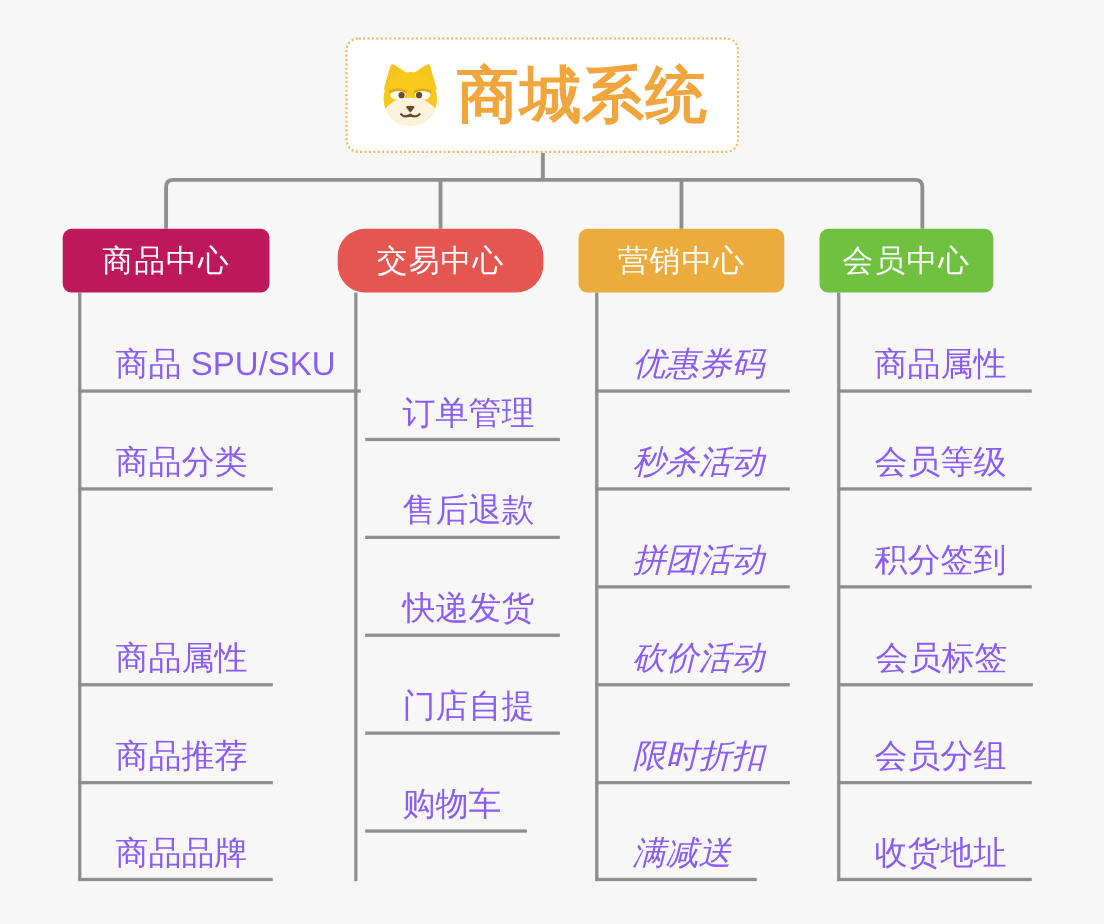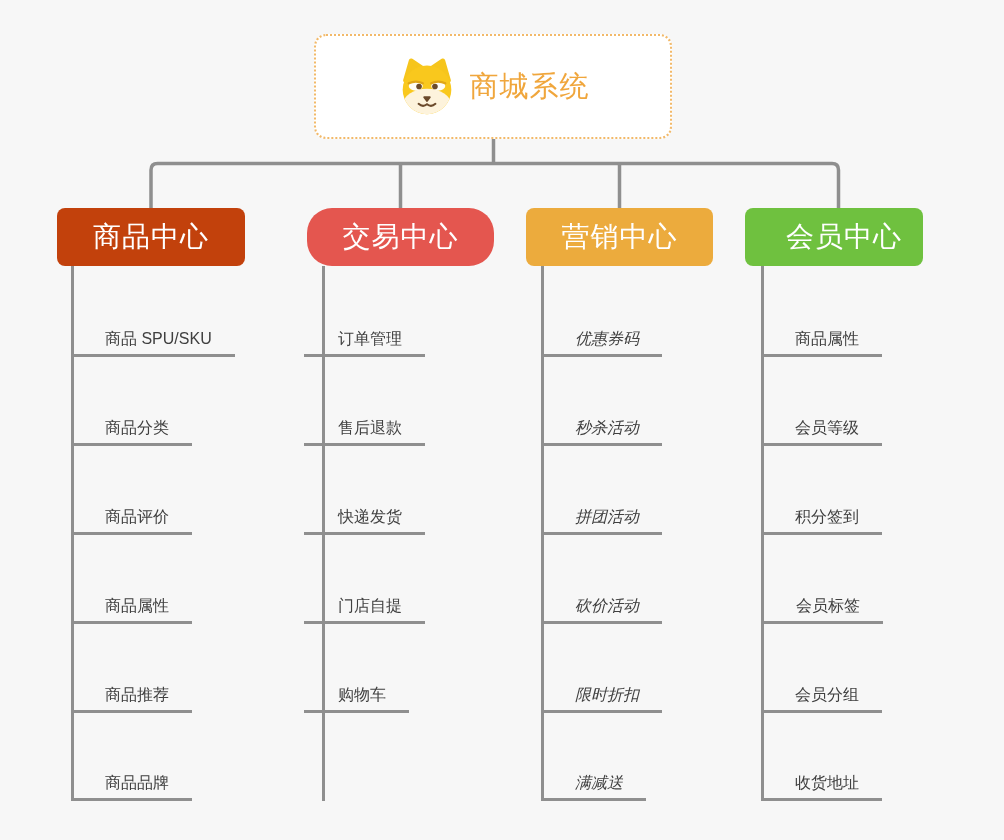--- a/index.html
+++ b/index.html
@@ -23,22 +23,22 @@
     border:2px dotted #f2b969;
     border-radius:12px;
     box-sizing:border-box;
     display:flex;
     align-items:center;
     justify-content:center;
     gap:13px;
     cursor:default;
   }
   .root-title{
-    font-size:29px;
-    font-weight:400;
+    font-size:56px;
+    font-weight:700;
     color:#f0a63c;
     letter-spacing:1px;
     white-space:nowrap;
     text-align:center;
   }
   .root-icon{width:60px;height:58px;flex:0 0 auto;}
   
   .connector-svg{
     position:absolute;
     left:0;top:0;
@@ -57,21 +57,21 @@
     justify-content:center;
     color:#ffffff;
     font-size:28px;
     font-weight:400;
     letter-spacing:1px;
     white-space:nowrap;
   }
   .branch-0{left:57px;width:188px;}
   .branch-1{left:307px;border-radius:25px;}
   .branch-2{left:526px;}
-  .branch-3{left:745px;width:158px;padding-left:20px;}
+  .branch-3{left:745px;width:158px;}
   
   .rail{
     position:absolute;
     top:266px;
     width:3px;
     height:535px;
     background:#8f8f8f;
   }
   .rail-0{left:71px;}
   .rail-1{left:322px;}
@@ -79,27 +79,27 @@
   .rail-3{left:761px;}
   
   .leaf{
     position:absolute;
     box-sizing:border-box;
     height:39px;
     padding:0 23px 7px 34px;
     border-bottom:3px solid #0ea5e9;
     display:flex;
     align-items:flex-end;
-    font-size:16px;
-    color:#404040;
+    font-size:30px;
+    color:#8b5cf6;
     white-space:nowrap;
     line-height:1;
   }
   .c0{left:71px;}
-  .c1{left:304px;}
+  .c1{left:332px;margin-top:44px;}
   .c2{left:541px;font-style:italic;}
   .c3{left:761px;}
   .r0{top:318px;}
   .r1{top:407px;text-align:right;}
   .r2{top:496px;}
   .r3{top:585px;}
   .r4{top:674px;}
   .r5{top:762px;}
 </style>
 </head>
@@ -130,33 +130,32 @@
       <circle cx="23.5" cy="30.5" r="3" fill="#6b4a2b"></circle>
       <circle cx="40.5" cy="30.5" r="3" fill="#6b4a2b"></circle>
       <path d="M12.5,27 Q20,23.5 27.5,27" stroke="#e0a616" stroke-width="2.5" fill="none" stroke-linecap="round"></path>
       <path d="M36.5,27 Q44,23.5 51.5,27" stroke="#e0a616" stroke-width="2.5" fill="none" stroke-linecap="round"></path>
       <path d="M29,42 h6 l-3,4 z" fill="#6b4a2b" stroke="#6b4a2b" stroke-width="2" stroke-linejoin="round"></path>
       <path d="M23,49 Q27.5,53 32,49.5 Q36.5,53 41,49" stroke="#6b4a2b" stroke-width="2.2" fill="none" stroke-linecap="round"></path>
     </svg>
     <span class="root-title" style="color: rgb(240, 166, 60);">商城系统</span>
   </div>
 
-  <div class="branch-node branch-0" style="background-color: #c2410c;">商品中心</div>
+  <div class="branch-node branch-0" style="background-color: #be185d;">商品中心</div>
   <div class="branch-node branch-1" style="background-color: rgb(228, 86, 79);">交易中心</div>
   <div class="branch-node branch-2" style="background-color: rgb(236, 171, 61);">营销中心</div>
   <div class="branch-node branch-3" style="background-color: rgb(111, 193, 63);">会员中心</div>
 
   <div class="rail rail-0" style="background-color: rgb(143, 143, 143);"></div>
   <div class="rail rail-1" style="background-color: rgb(143, 143, 143);"></div>
   <div class="rail rail-2" style="background-color: rgb(143, 143, 143);"></div>
   <div class="rail rail-3" style="background-color: rgb(143, 143, 143);"></div>
 
   <div class="leaf c0 r0" style="border-bottom-color: rgb(143, 143, 143);">商品 SPU/SKU</div>
   <div class="leaf c0 r1" style="border-bottom-color: rgb(143, 143, 143);">商品分类</div>
-  <div class="leaf c0 r2" style="border-bottom-color: rgb(143, 143, 143);">商品评价</div>
   <div class="leaf c0 r3" style="border-bottom-color: rgb(143, 143, 143);">商品属性</div>
   <div class="leaf c0 r4" style="border-bottom-color: rgb(143, 143, 143);">商品推荐</div>
   <div class="leaf c0 r5" style="border-bottom-color: rgb(143, 143, 143);">商品品牌</div>
 
   <div class="leaf c1 r0" style="border-bottom-color: rgb(143, 143, 143);">订单管理</div>
   <div class="leaf c1 r1" style="border-bottom-color: rgb(143, 143, 143);">售后退款</div>
   <div class="leaf c1 r2" style="border-bottom-color: rgb(143, 143, 143);">快递发货</div>
   <div class="leaf c1 r3" style="border-bottom-color: rgb(143, 143, 143);">门店自提</div>
   <div class="leaf c1 r4" style="border-bottom-color: rgb(143, 143, 143);">购物车</div>
 

